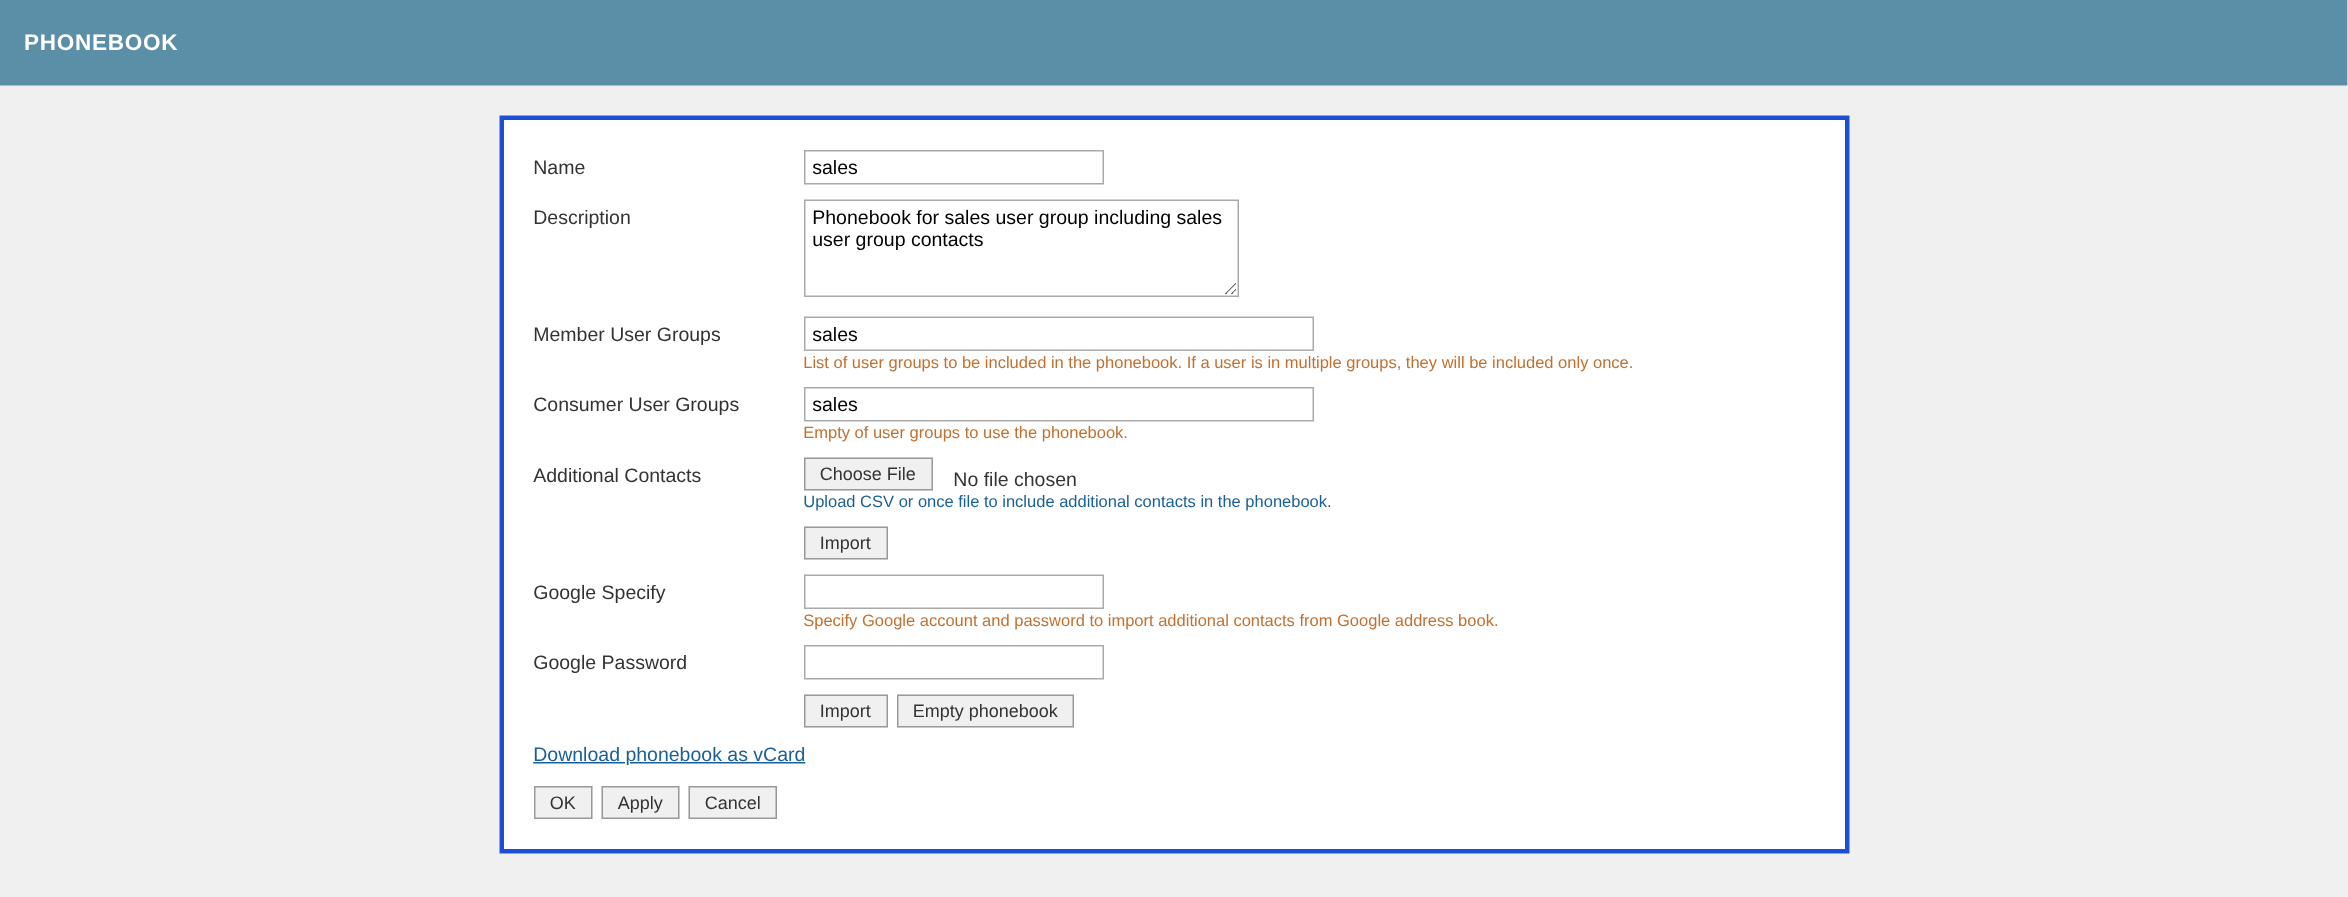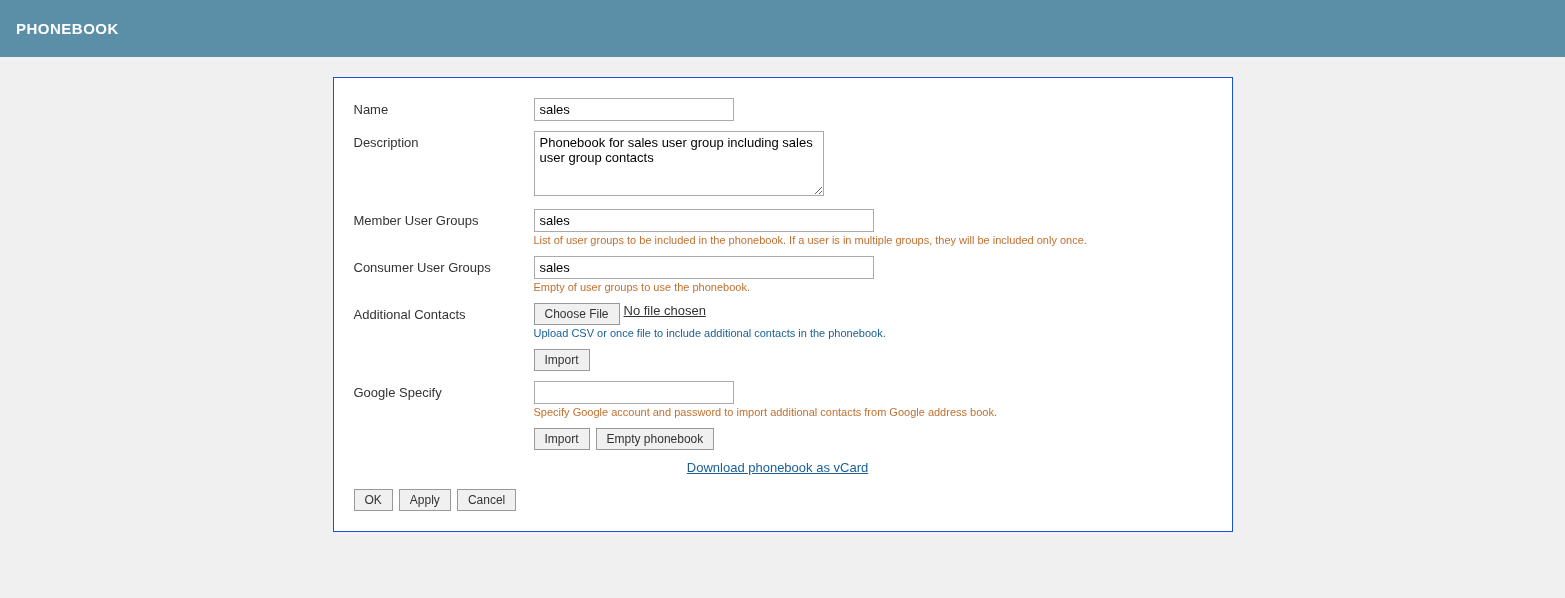--- a/index.html
+++ b/index.html
@@ -15,21 +15,21 @@
       font-weight: bold;
       font-size: 15px;
       padding: 20px 16px;
       letter-spacing: 0.5px;
     }
     .page-content {
       padding: 20px 30px;
     }
     .form-container {
       background: white;
-      border: 1px solid #1d4ed8;
+      border: 3px solid #1d4ed8;
       padding: 20px 30px 20px 20px;
       max-width: 900px;
       margin: 0 auto;
     }
     .form-row {
       display: flex;
       align-items: flex-start;
       margin-bottom: 10px;
     }
     .form-label {
@@ -66,27 +66,26 @@
     .google-input {
       width: 200px;
     }
     .hint-text {
       font-size: 11px;
       color: #c07030;
       margin-top: 2px;
     }
     .file-row {
       display: flex;
-      align-items: flex-start;
-      gap: 4px;
+      align-items: flex-end;
+      gap: 14px;
     }
     .file-chosen-text {
       font-size: 13px;
       color: #333;
-      text-decoration: underline;
     }
     button, input[type="button"] {
       font-size: 12px;
       padding: 3px 10px;
       background: #f0f0f0;
       border: 1px solid #999;
       cursor: pointer;
       color: #333;
     }
     .import-row {
@@ -106,21 +105,20 @@
       font-weight: bold;
       font-size: 14px;
       margin: 14px 0 6px 0;
       color: #222;
     }
     .download-links {
       display: flex;
       flex-direction: column;
       gap: 2px;
       margin-bottom: 14px;
-      text-align: center;
     }
     .download-links a {
       color: #1a6096;
       text-decoration: underline;
       font-size: 13px;
       cursor: pointer;
     }
     .action-buttons {
       display: flex;
       gap: 6px;
@@ -192,20 +190,26 @@
     </div>
 
     <div class="form-row">
       <div class="form-label">Google Specify</div>
       <div class="form-field">
         <input type="text" class="google-input" value="" style="">
         <div class="google-hint">Specify Google account and password to import additional contacts from Google address book.</div>
       </div>
     </div>
 
+    <div class="form-row">
+      <div class="form-label">Google Password</div>
+      <div class="form-field">
+        <input type="password" class="google-input" value="" style="">
+      </div>
+    </div>
 
     <div class="import-row-bottom">
       <button>Import</button>
       <button>Empty phonebook</button>
     </div>
 
     <div class="download-links">
       <a>Download phonebook as vCard</a>
     </div>
 

